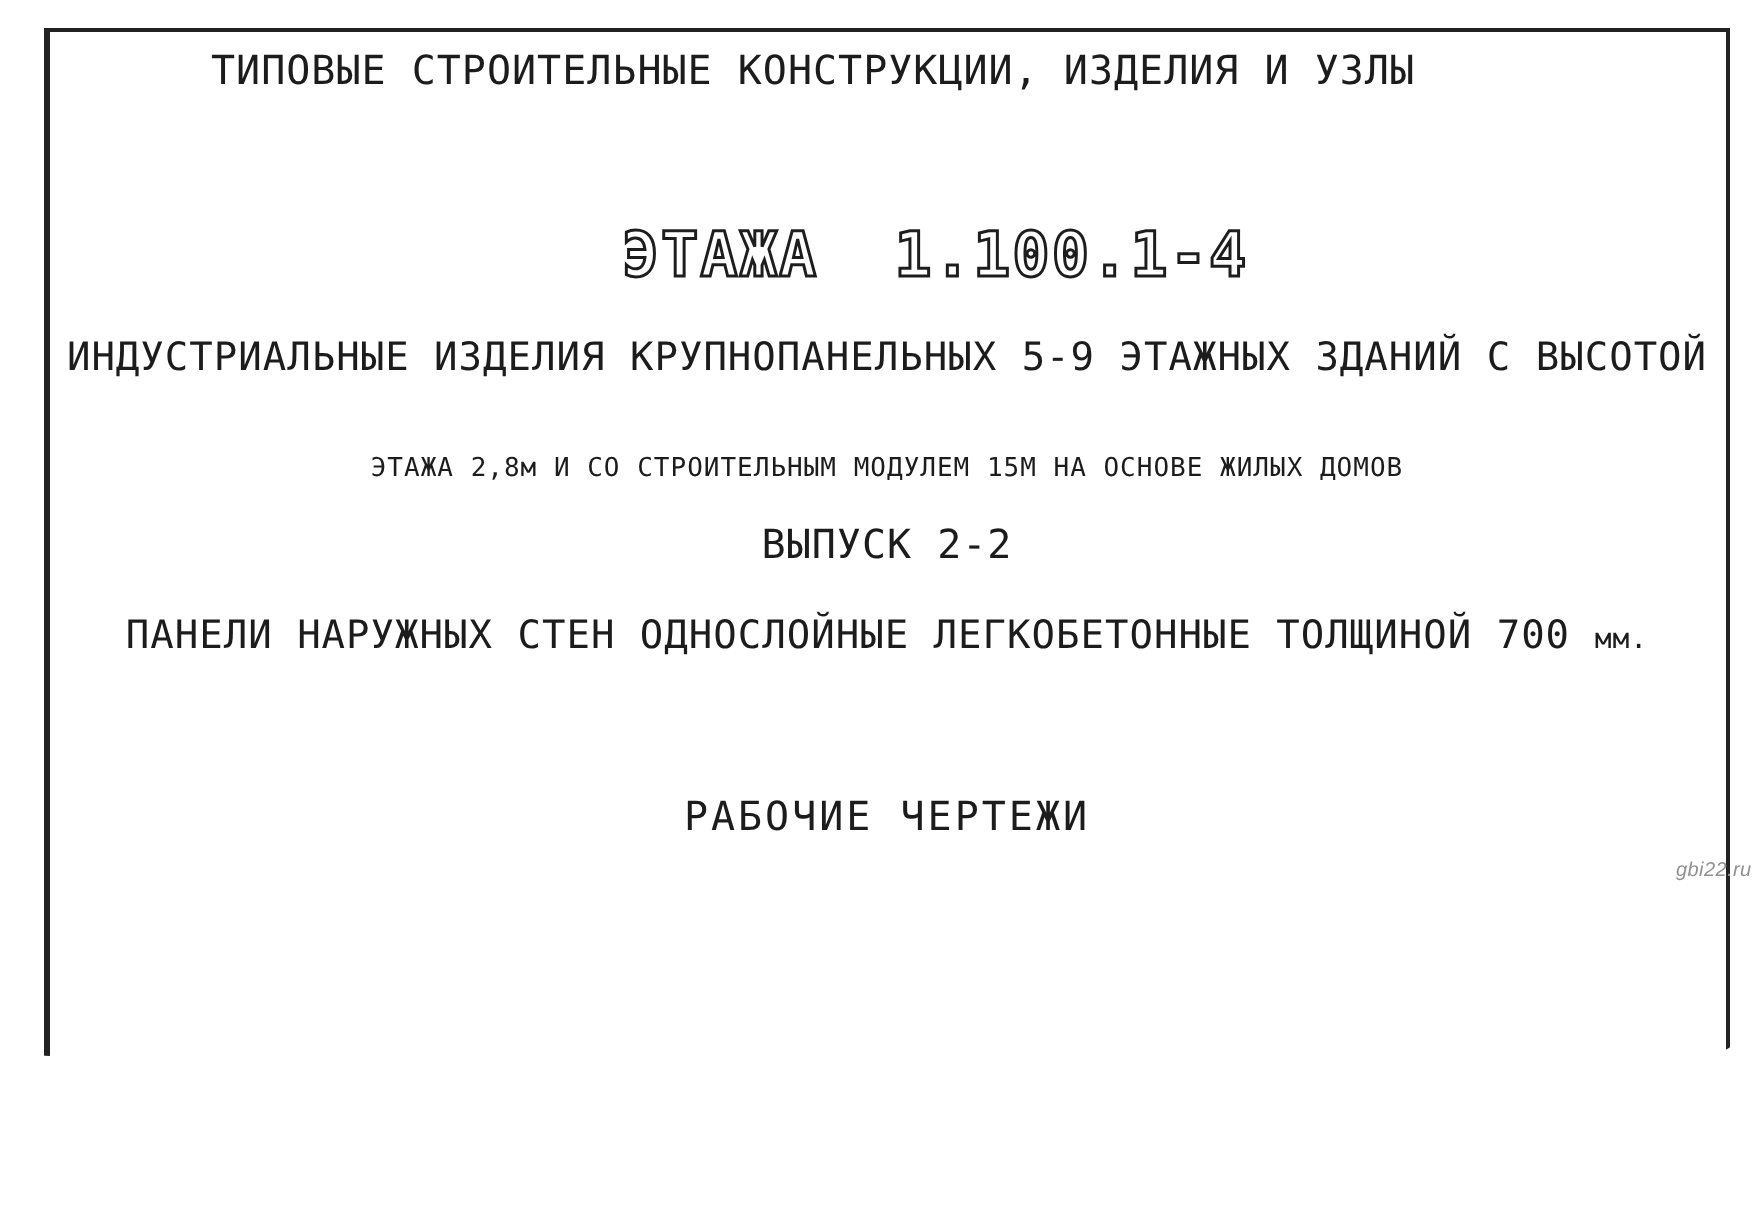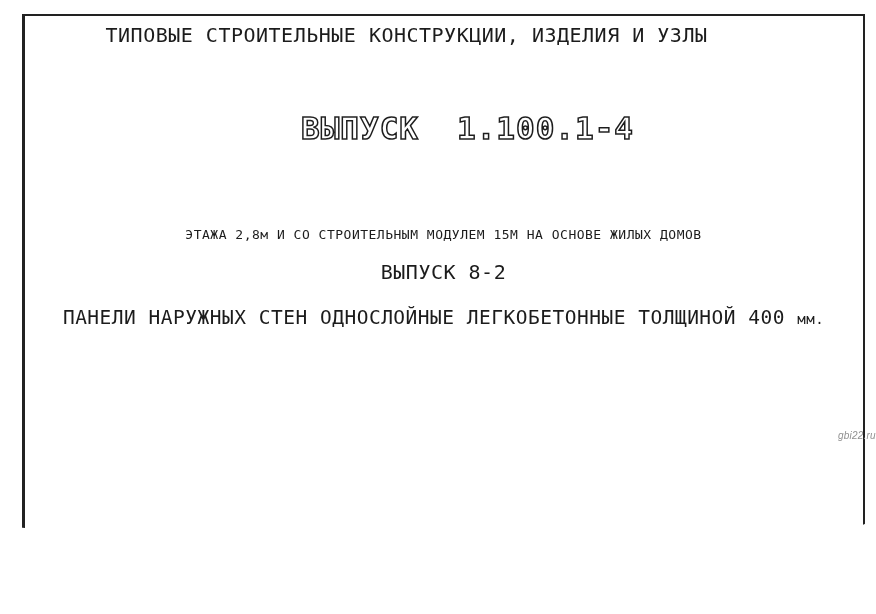--- a/index.html
+++ b/index.html
@@ -70,32 +70,34 @@
 </head>
 <body>
 
 <div class="page">
 
   <div class="frame"></div>
 
   <div class="line header-line">ТИПОВЫЕ СТРОИТЕЛЬНЫЕ КОНСТРУКЦИИ, ИЗДЕЛИЯ И УЗЛЫ</div>
 
   <div class="line series-line">
-    <span class="outline-text">ВЫПУСК</span><span class="outline-text series-number">1.100.1-4</span>
+    <span class="outline-text">ЭТАЖА</span><span class="outline-text series-number">1.100.1-4</span>
   </div>
 
+  <div class="line desc-line-1">ИНДУСТРИАЛЬНЫЕ ИЗДЕЛИЯ КРУПНОПАНЕЛЬНЫХ 5-9 ЭТАЖНЫХ ЗДАНИЙ С ВЫСОТОЙ</div>
 
   <div class="line desc-line-2">ЭТАЖА 2,8м И СО СТРОИТЕЛЬНЫМ МОДУЛЕМ 15М НА ОСНОВЕ ЖИЛЫХ ДОМОВ</div>
 
 
-  <div class="line issue-line">ВЫПУСК 8-2</div>
+  <div class="line issue-line">ВЫПУСК 2-2</div>
 
   <div class="line subject-line">
-    <span>ПАНЕЛИ НАРУЖНЫХ СТЕН ОДНОСЛОЙНЫЕ ЛЕГКОБЕТОННЫЕ ТОЛЩИНОЙ 400</span>
+    <span>ПАНЕЛИ НАРУЖНЫХ СТЕН ОДНОСЛОЙНЫЕ ЛЕГКОБЕТОННЫЕ ТОЛЩИНОЙ 700</span>
     <span class="subject-unit">мм.</span>
   </div>
 
+  <div class="line doctype-line">РАБОЧИЕ ЧЕРТЕЖИ</div>
 
   <div class="watermark">gbi22.ru</div>
 
   <div class="scan-artifact"></div>
 
 </div>
 
 </body></html>

